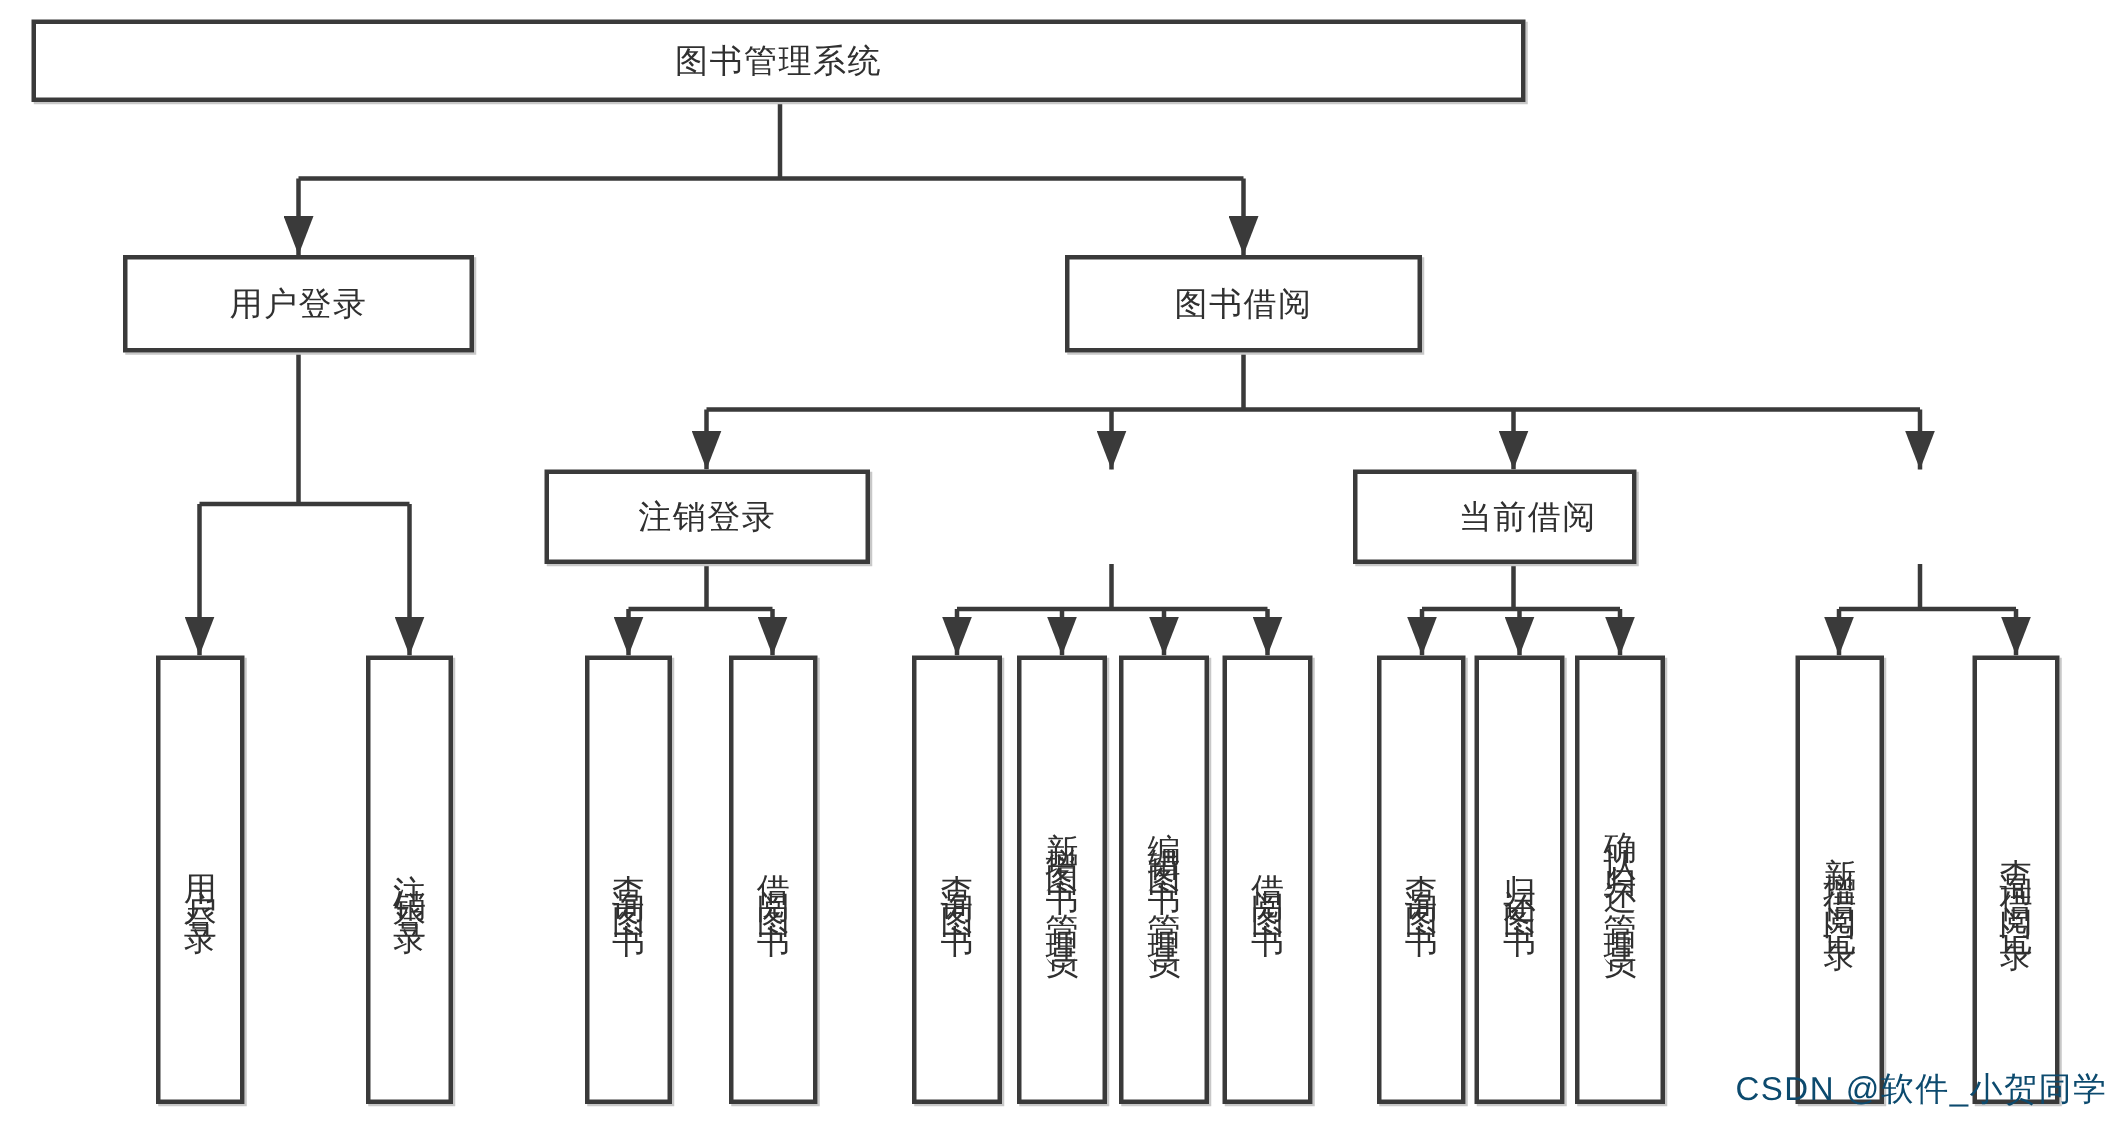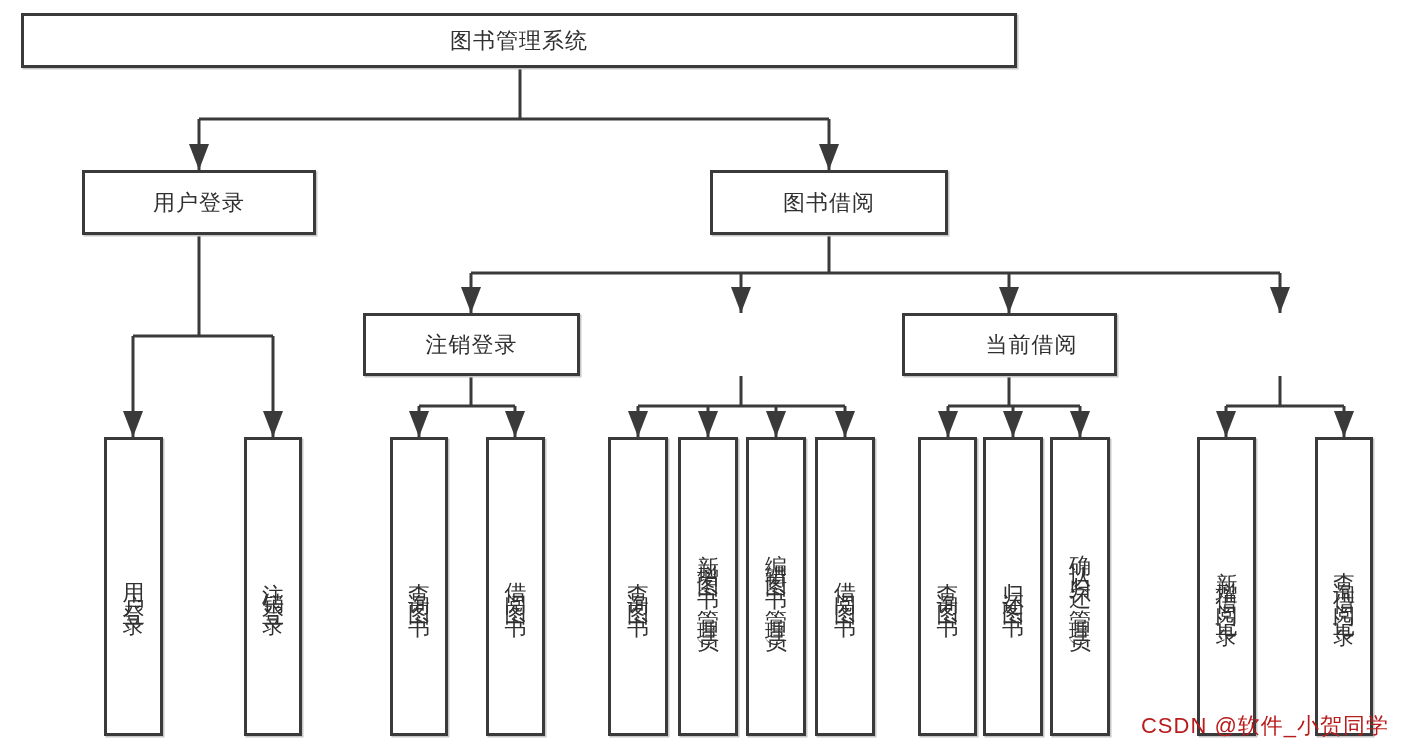--- a/index.html
+++ b/index.html
@@ -12,22 +12,22 @@
     position:absolute;z-index:2;box-sizing:border-box;background:#ffffff;
     border:3px solid #3a3a3a;box-shadow:1.5px 1.5px 0 #c8c8c8;
     display:flex;align-items:center;justify-content:center;
   }
   .hbox{font-size:22px;letter-spacing:1px;white-space:nowrap;}
   .vbox span{
     writing-mode:vertical-rl;text-orientation:mixed;
     font-size:22px;letter-spacing:0.5em;line-height:1;white-space:nowrap;
   }
   .watermark{
-    position:absolute;z-index:3;right:16px;top:711px;
-    font-size:22px;color:#b91c1c;letter-spacing:1px;white-space:nowrap;
+    position:absolute;z-index:3;right:0;top:711px;
+    font-size:22px;color:#0c4a6e;letter-spacing:1px;white-space:nowrap;
   }
 </style>
 </head>
 <body>
 
 <div class="canvas">
 
   <svg class="connectors" width="1405" height="747" viewBox="0 0 1405 747">
     <defs>
       <marker id="arrow" markerUnits="userSpaceOnUse" markerWidth="26" markerHeight="20" refX="26" refY="10" orient="auto">
@@ -70,21 +70,21 @@
       <path d="M1344,406 V437" marker-end="url(#arrow)"></path>
     </g>
   </svg>
 
   <div class="node hbox" style="left:21px;top:13px;width:996px;height:55px;">图书管理系统</div>
 
   <div class="node hbox" style="left:82px;top:170px;width:234px;height:65px;">用户登录</div>
   <div class="node hbox" style="left:710px;top:170px;width:238px;height:65px;">图书借阅</div>
 
   <div class="node hbox" style="left:363px;top:313px;width:217px;height:63px;">注销登录</div>
-  <div class="node hbox" style="left:902px;top:313px;width:215px;height:63px;padding-left:44px;">当前借阅</div>
+  <div class="node hbox" style="left:902px;top:313px;width:189px;height:63px;padding-left:44px;">当前借阅</div>
 
   <div class="node vbox" style="left:104px;top:437px;width:59px;height:299px;">
     <span>用户登录</span>
   </div>
   <div class="node vbox" style="left:244px;top:437px;width:58px;height:299px;">
     <span>注销登录</span>
   </div>
 
   <div class="node vbox" style="left:390px;top:437px;width:58px;height:299px;">
     <span>查询图书</span>

